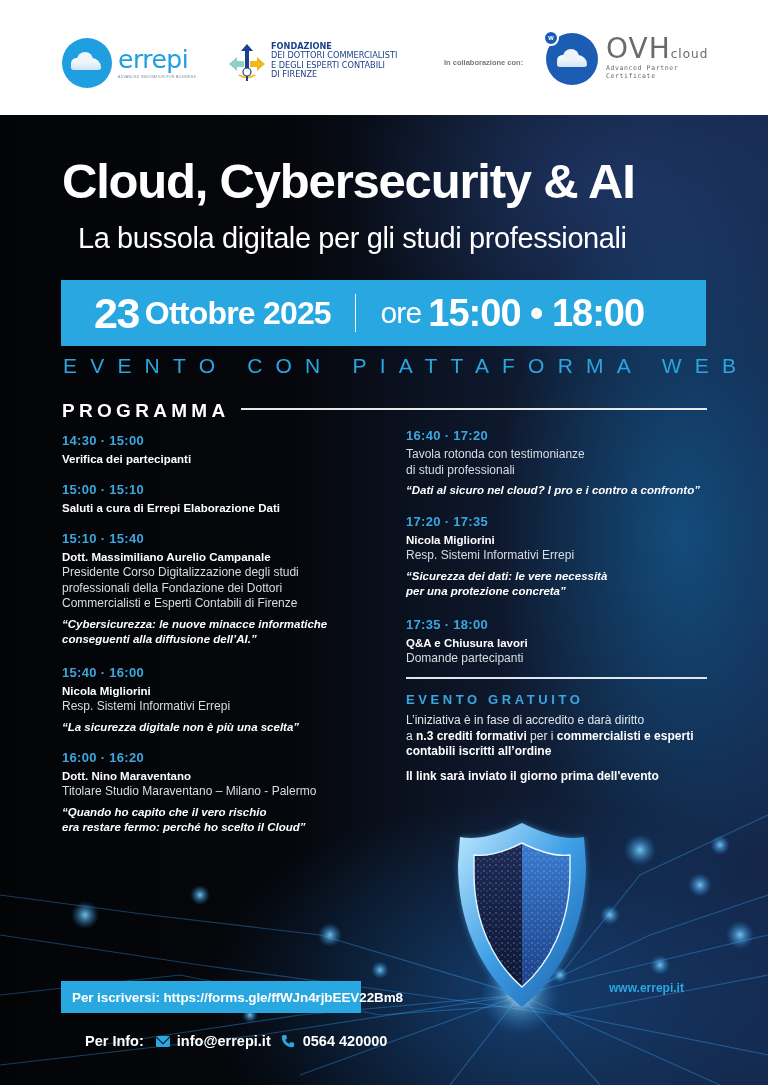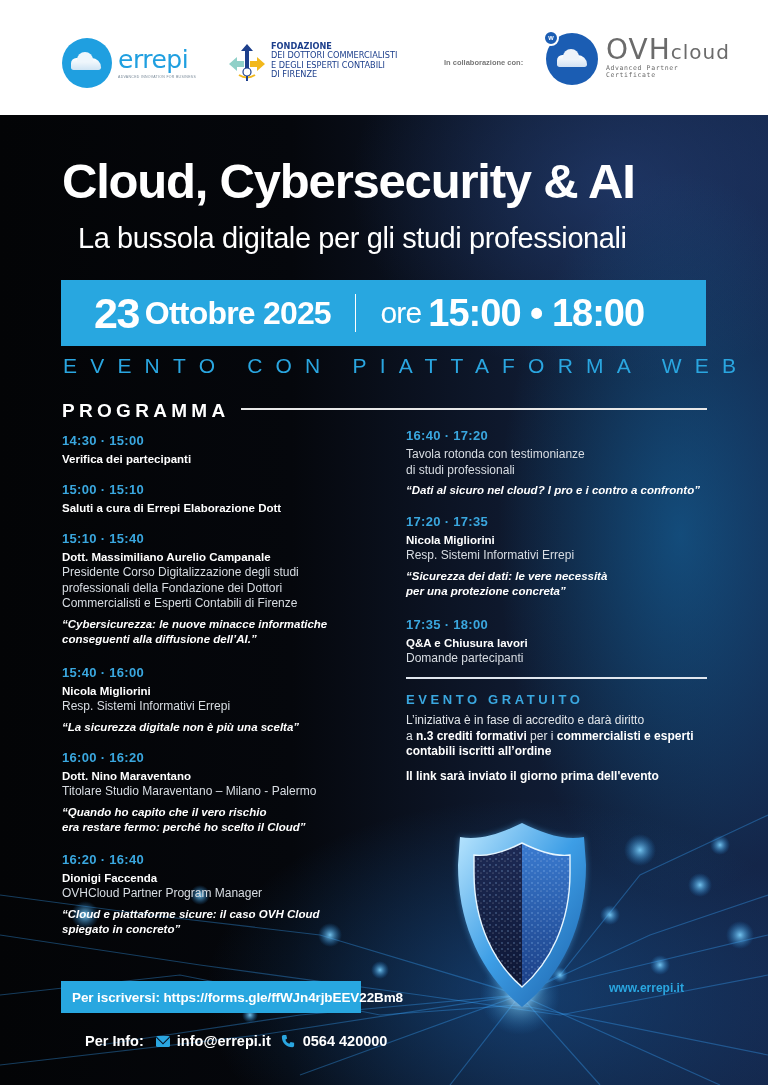--- a/index.html
+++ b/index.html
@@ -23,21 +23,21 @@
 
   .collab-label { position: absolute; left: 444px; top: 58px; font-size: 7.5px; color: #777; font-weight: bold; }
   .logo-ovh { position: absolute; left: 546px; top: 33px; display: flex; align-items: center; }
   .ovh-circle { width: 52px; height: 52px; border-radius: 50%; background: #1b5db3; position: relative; }
   .ovh-badge { position: absolute; left: -3px; top: -3px; width: 16px; height: 16px; border-radius: 50%; background: #1b5db3; border: 2px solid #fff; color: #fff; font-size: 7px; font-weight: bold; text-align: center; line-height: 12px; }
   .ovh-cloud { position: absolute; left: 11px; top: 22px; width: 30px; height: 12px; background: linear-gradient(#ffffff, #d1e1f3); border-radius: 8px 14px 4px 4px; }
   .ovh-cloud:before { content: ""; position: absolute; left: 6px; top: -6px; width: 16px; height: 10px; background: #eef3fa; border-radius: 10px 10px 0 0; }
   .ovh-text { margin-left: 8px; display: flex; flex-direction: column; }
   .ovh-word { color: #6b6b6b; line-height: 22px; }
   .ovh-word .big { font-size: 28px; letter-spacing: 1px; font-family: "DejaVu Sans", sans-serif; }
-  .ovh-word .small { font-size: 20px; letter-spacing: 1px; font-family: "DejaVu Sans", sans-serif; }
+  .ovh-word .small { font-size: 12px; letter-spacing: 1px; font-family: "DejaVu Sans", sans-serif; }
   .ovh-sub { font-size: 6.5px; color: #6b6b6b; line-height: 7.5px; letter-spacing: 0.6px; font-family: "DejaVu Sans Mono", monospace; }
 
   
   .poster { position: absolute; left: 0; top: 115px; width: 768px; height: 970px; overflow: hidden;
     background:
       radial-gradient(ellipse 260px 520px at 680px 420px, rgba(20,110,170,0.55), rgba(0,0,0,0) 70%),
       radial-gradient(ellipse 360px 260px at 620px 70px, rgba(40,70,130,0.55), rgba(0,0,0,0) 75%),
       radial-gradient(ellipse 420px 260px at 520px 880px, rgba(25,90,160,0.55), rgba(0,0,0,0) 75%),
       linear-gradient(90deg, #030406 0%, #05070c 38%, #0f1a30 68%, #14264a 100%); }
   .net-layer { position: absolute; left: 0; top: 0; width: 768px; height: 970px; }
@@ -187,21 +187,21 @@
   <div class="prog-title">PROGRAMMA</div>
   <div class="prog-line"></div>
 
   <div class="item" style="left:62px; top:318px;">
     <div class="time">14:30 · 15:00</div>
     <div class="name">Verifica dei partecipanti</div>
   </div>
 
   <div class="item" style="left:62px; top:367px;">
     <div class="time">15:00 · 15:10</div>
-    <div class="name">Saluti a cura di Errepi Elaborazione Dott</div>
+    <div class="name">Saluti a cura di Errepi Elaborazione Dati</div>
   </div>
 
   <div class="item" style="left:62px; top:416px;">
     <div class="time">15:10 · 15:40</div>
     <div class="name">Dott. Massimiliano Aurelio Campanale</div>
     <div class="role">Presidente Corso Digitalizzazione degli studi</div>
     <div class="role">professionali della Fondazione dei Dottori</div>
     <div class="role">Commercialisti e Esperti Contabili di Firenze</div>
     <div class="quote">“Cybersicurezza: le nuove minacce informatiche</div>
     <div class="quote" style="margin-top:0">conseguenti alla diffusione dell’AI.”</div>
@@ -215,27 +215,20 @@
   </div>
 
   <div class="item" style="left:62px; top:635px;">
     <div class="time">16:00 · 16:20</div>
     <div class="name">Dott. Nino Maraventano</div>
     <div class="role">Titolare Studio Maraventano – Milano - Palermo</div>
     <div class="quote">“Quando ho capito che il vero rischio</div>
     <div class="quote" style="margin-top:0">era restare fermo: perché ho scelto il Cloud”</div>
   </div>
 
-  <div class="item" style="left:62px; top:737px;">
-    <div class="time">16:20 · 16:40</div>
-    <div class="name">Dionigi Faccenda</div>
-    <div class="role">OVHCloud Partner Program Manager</div>
-    <div class="quote">“Cloud e piattaforme sicure: il caso OVH Cloud</div>
-    <div class="quote" style="margin-top:0">spiegato in concreto”</div>
-  </div>
 
   <div class="item" style="left:406px; top:313px; width:310px;">
     <div class="time">16:40 · 17:20</div>
     <div class="role" style="margin-top:3px">Tavola rotonda con testimonianze</div>
     <div class="role">di studi professionali</div>
     <div class="quote">“Dati al sicuro nel cloud? I pro e i contro a confronto”</div>
   </div>
 
   <div class="item" style="left:406px; top:399px; width:310px;">
     <div class="time">17:20 · 17:35</div>

